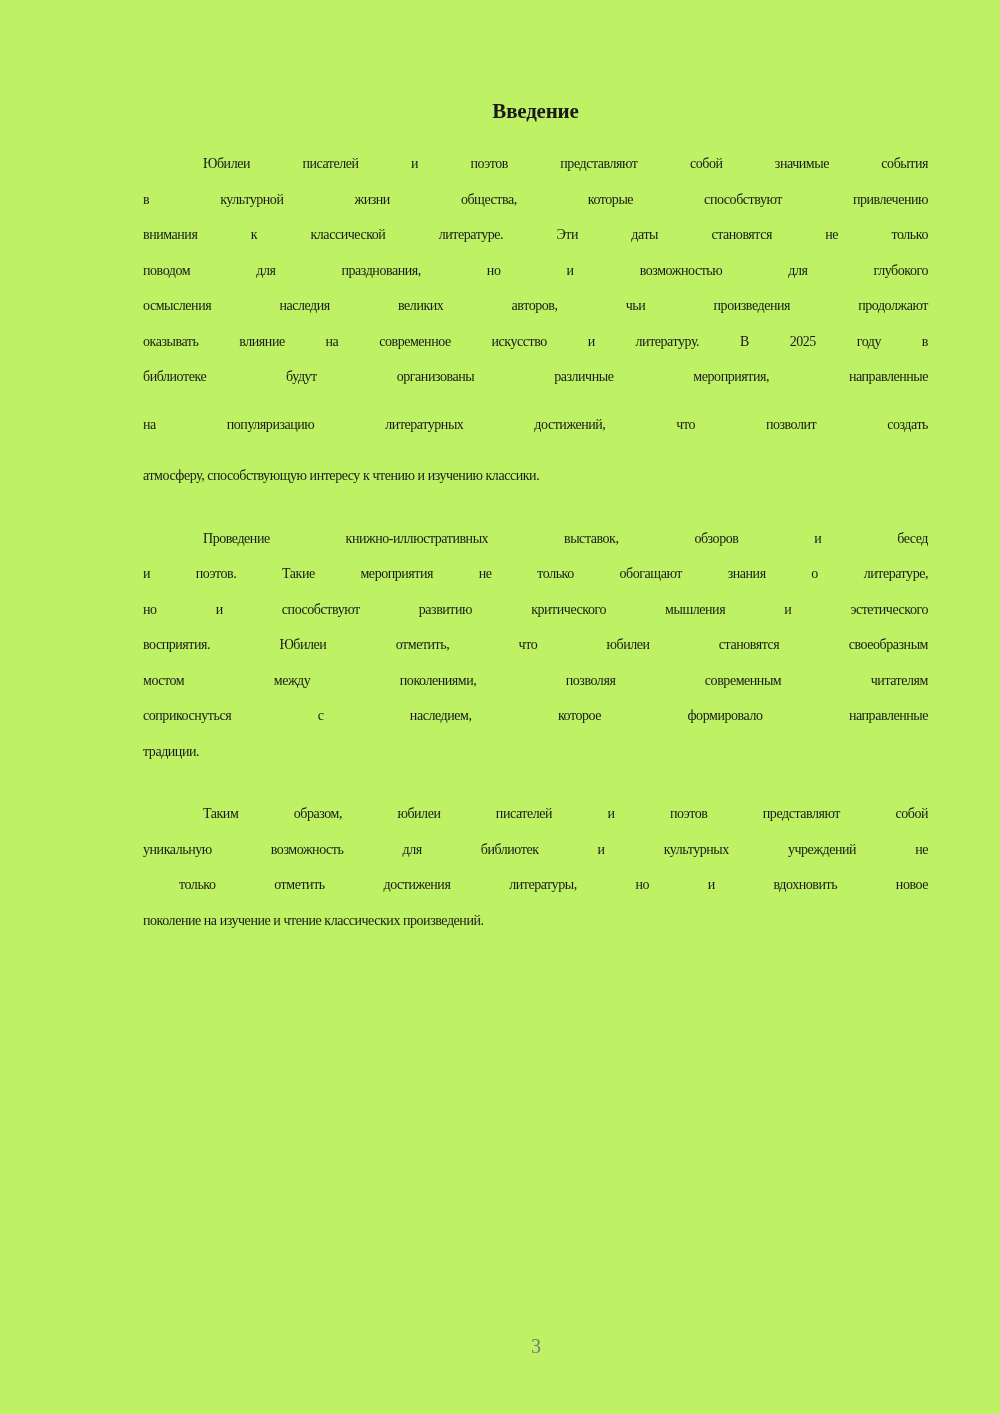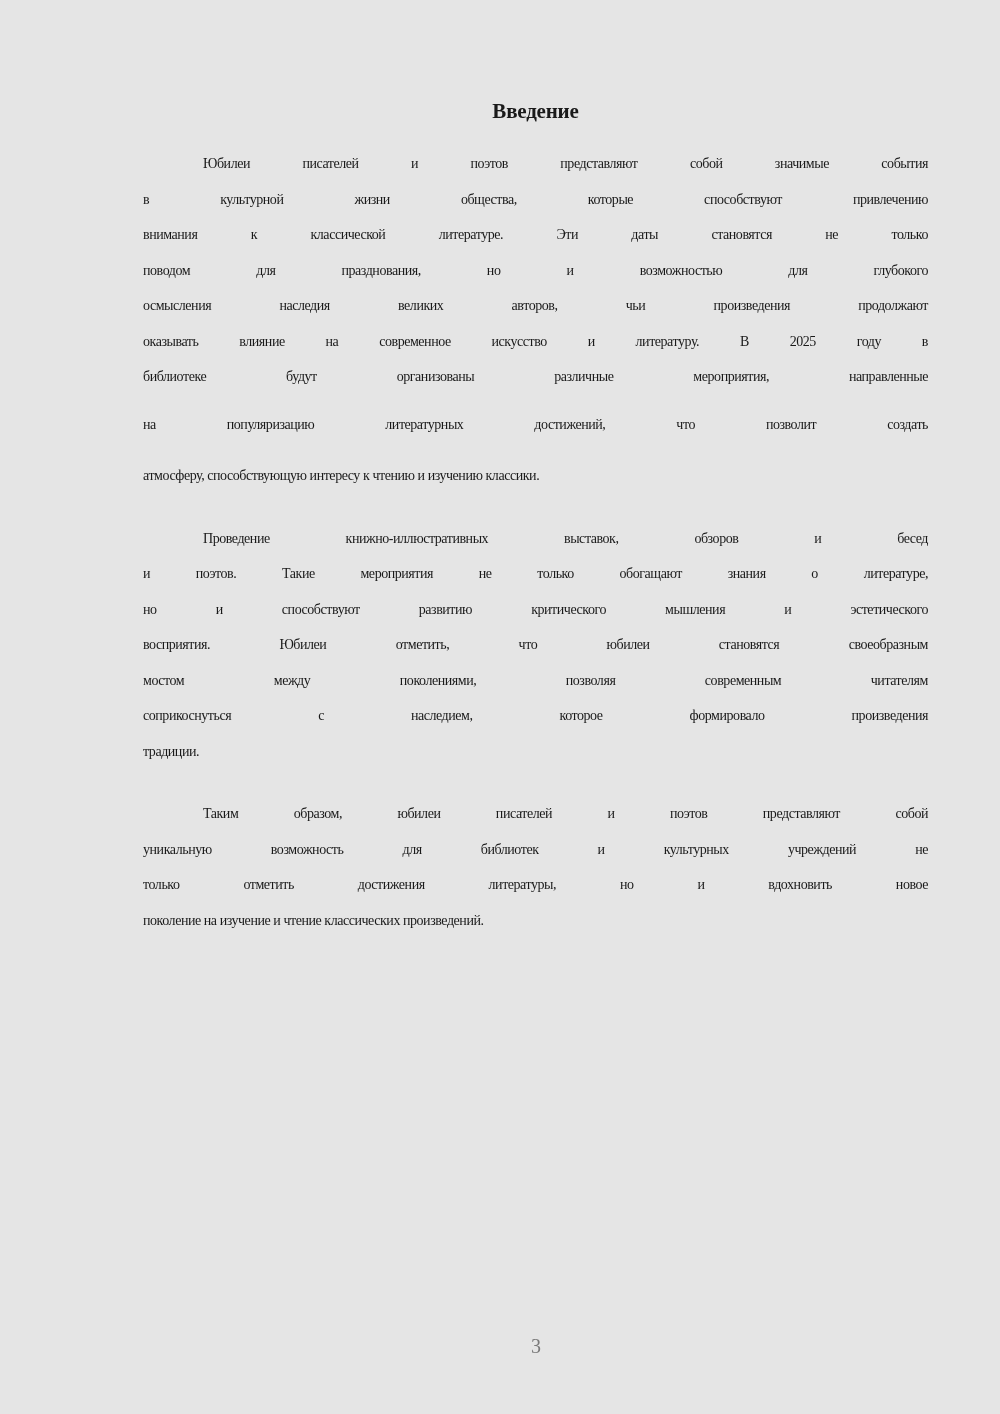--- a/index.html
+++ b/index.html
@@ -14,21 +14,21 @@
       overflow: hidden;
       font-family: "Liberation Serif", "DejaVu Serif", serif;
       color: #1a1a1a;
     }
     .page {
       position: absolute;
       left: 0;
       top: 0;
       width: 1000px;
       height: 1414px;
-      background: #e5e5e5;
+      background: #bef264;
     }
     .content {
       position: absolute;
       left: 143px;
       top: 95px;
       width: 785px;
     }
     .title {
       text-align: center;
       font-weight: bold;
@@ -86,26 +86,26 @@
       <span class="line" style="white-space: normal; margin-top: 12px;">на популяризацию литературных достижений, что позволит создать</span>
       <span class="line last" style="white-space: normal; margin-top: 16px;">атмосферу, способствующую интересу к чтению и изучению классики.</span>
     </div>
 
     <div class="para-lines" style="margin-top:27px;">
       <span class="line indent" style="white-space: normal;">Проведение книжно-иллюстративных выставок, обзоров и бесед</span>
       <span class="line" style="white-space: normal;">и поэтов. Такие мероприятия не только обогащают знания о литературе,</span>
       <span class="line" style="white-space: normal;">но и способствуют развитию критического мышления и эстетического</span>
       <span class="line" style="white-space: normal;">восприятия. Юбилеи отметить, что юбилеи становятся своеобразным</span>
       <span class="line" style="white-space: normal;">мостом между поколениями, позволяя современным читателям</span>
-      <span class="line" style="white-space: normal;">соприкоснуться с наследием, которое формировало произведения</span>
+      <span class="line" style="white-space: normal;">соприкоснуться с наследием, которое формировало направленные</span>
       <span class="line last" style="white-space: normal;">традиции.</span>
     </div>
 
     <div class="para-lines" style="margin-top:27px;">
       <span class="line indent" style="white-space: normal;">Таким образом, юбилеи писателей и поэтов представляют собой</span>
       <span class="line" style="white-space: normal;">уникальную возможность для библиотек и культурных учреждений не</span>
-      <span class="line" style="white-space: normal;">только отметить достижения литературы, но и вдохновить новое</span>
+      <span class="line" style="white-space: normal; margin-left: 36px;">только отметить достижения литературы, но и вдохновить новое</span>
       <span class="line last" style="white-space: normal;">поколение на изучение и чтение классических произведений.</span>
     </div>
   </div>
 
   <div class="page-number">3</div>
 </div>
 
 </body></html>

